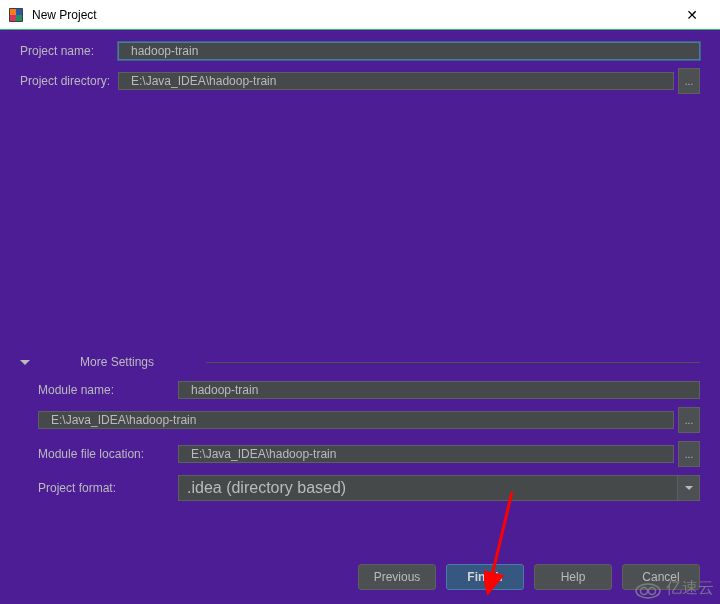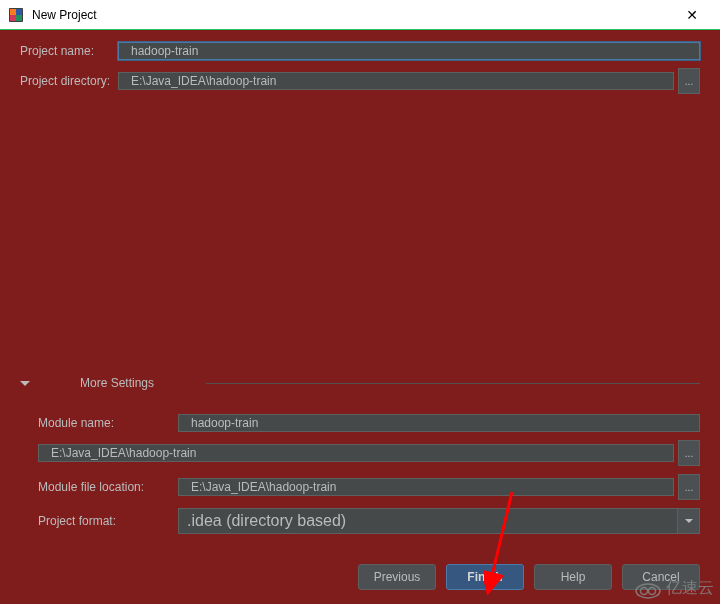--- a/index.html
+++ b/index.html
@@ -39,21 +39,21 @@
       width: 40px;
       height: 28px;
       display: flex;
       align-items: center;
       justify-content: center;
       cursor: pointer;
       font-size: 14px;
       color: #000;
     }
     .dialog-body {
-      background: #7f1d1d;
+      background: #4c1d95;
       padding: 12px 20px 14px 20px;
       height: calc(604px - 30px);
       display: flex;
       flex-direction: column;
       color: #bbbbbb;
       position: relative;
     }
     .form-row {
       display: flex;
       align-items: center;
@@ -117,21 +117,21 @@
       border-top: 5px solid #bbbbbb;
       margin-right: 6px;
     }
     .divider-line {
       flex: 1;
       height: 1px;
       background: #515151;
       margin-left: 8px;
     }
     .more-settings {
-      margin-top: 16px;
+      margin-top: 4px;
     }
     .more-settings .form-row {
       padding-left: 18px;
     }
     .select-wrap {
       flex: 1;
       position: relative;
       display: flex;
     }
     .select-input {
@@ -174,20 +174,21 @@
       height: 26px;
       background: #4c5052;
       border: 1px solid #5e6060;
       color: #bbbbbb;
       font-size: 12px;
       cursor: pointer;
       display: flex;
       align-items: center;
       justify-content: center;
       border-radius: 3px;
+      margin-top: 33px;
     }
     .btn.primary {
       background: #365880;
       border: 1px solid #4a7aa8;
       color: #d5d5d5;
       font-weight: bold;
     }
     .arrow-annotation {
       position: absolute;
       left: 484px;

